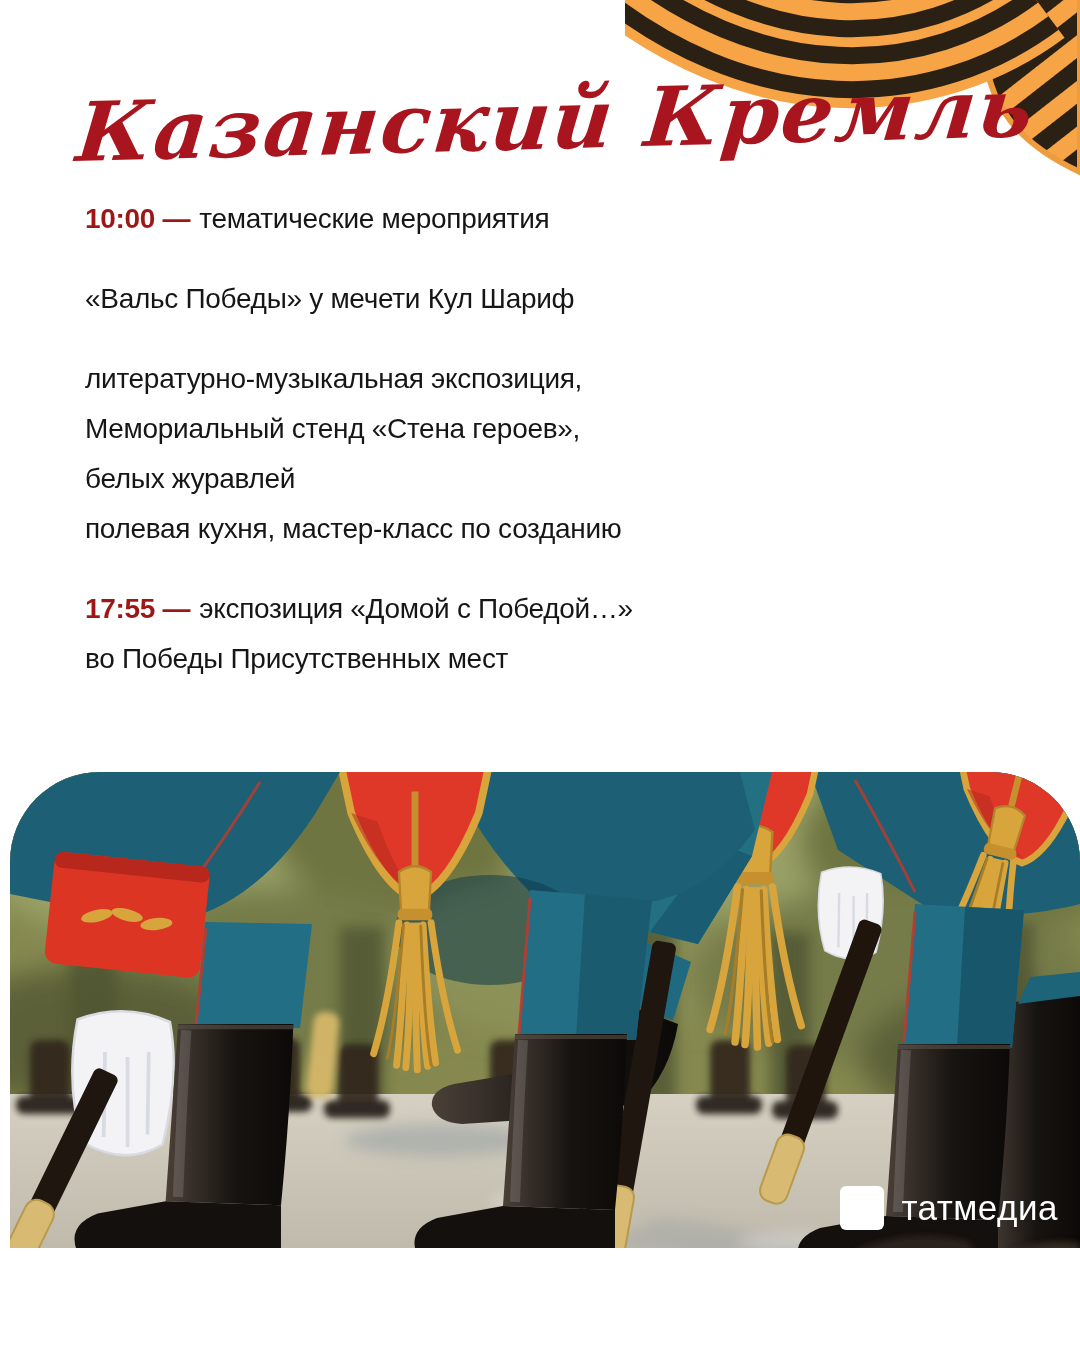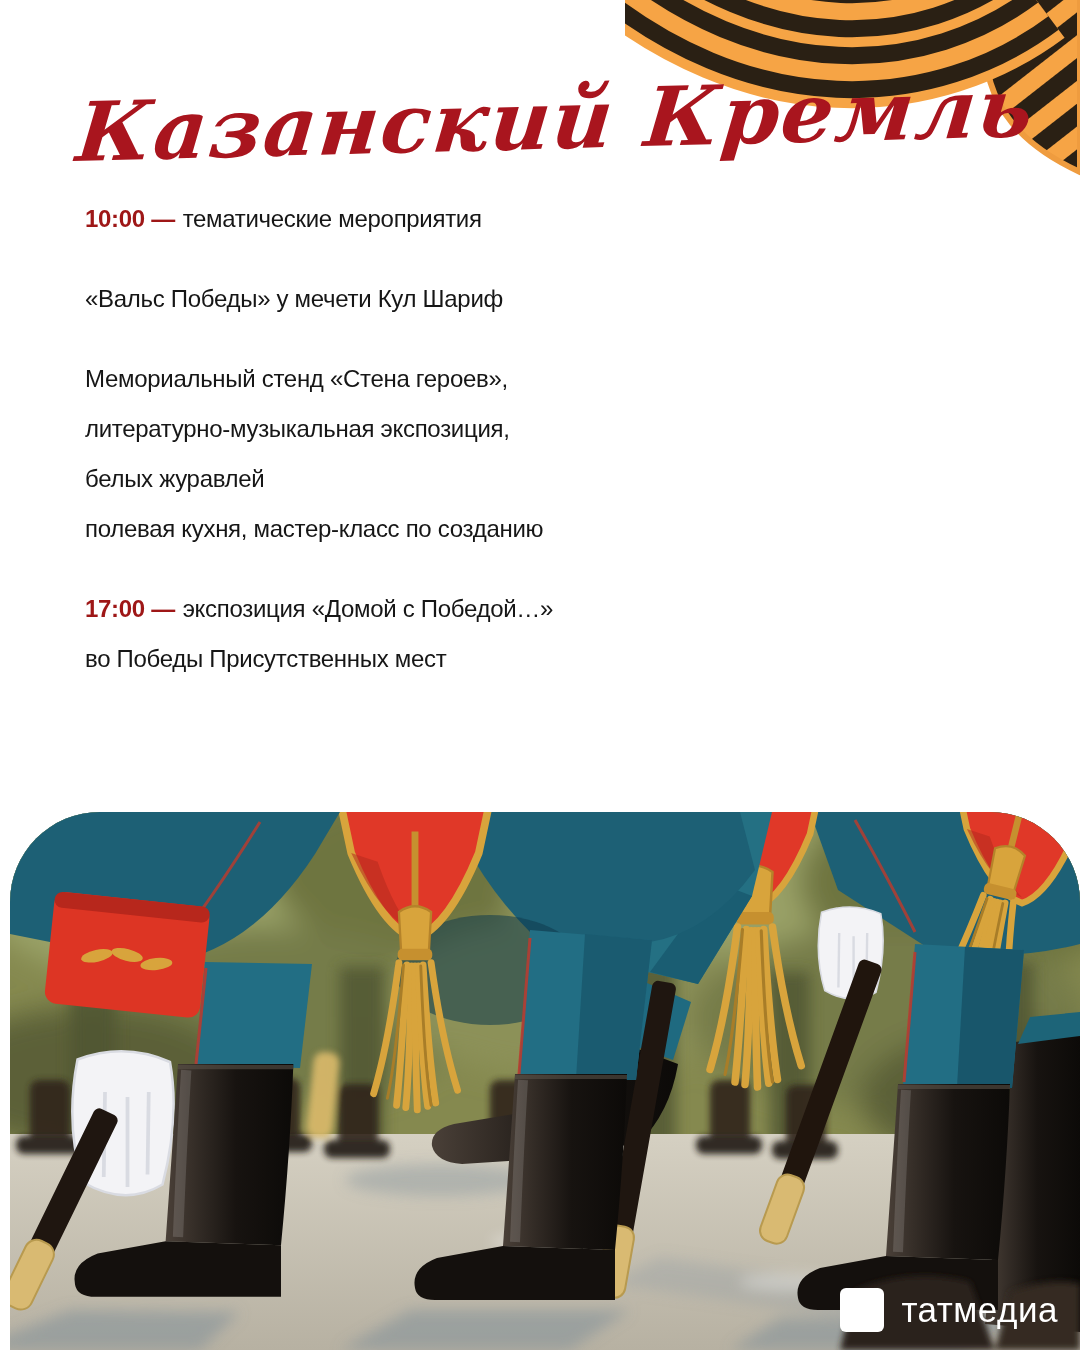--- a/index.html
+++ b/index.html
@@ -12,28 +12,28 @@
   
   .title{
     position:absolute;left:78px;top:62px;width:760px;height:130px;
     font-family:"DejaVu Serif",serif;font-style:italic;font-weight:700;
     font-size:82px;line-height:120px;color:#a9151e;
     transform:skewX(-7deg) rotate(-1.5deg);letter-spacing:2px;white-space:nowrap;
   }
   
   .schedule{
     position:absolute;left:85px;top:194px;width:930px;
-    font-size:24px;line-height:50px;color:#161616;letter-spacing:-0.3px;
+    font-size:28px;line-height:50px;color:#161616;letter-spacing:-0.3px;
   }
   .sched-item{margin:0 0 30px 0;}
   .sched-line{white-space:nowrap;}
   .time{font-weight:700;color:#9e1717;margin-right:0.32em;}
   
   .photo{
-    position:absolute;left:10px;top:812px;width:1070px;height:538px;
+    position:absolute;left:10px;top:772px;width:1070px;height:476px;
     border-radius:90px 90px 0 0;overflow:hidden;background:#0369a1;
   }
   .photo svg{display:block;}
   .watermark{
     position:absolute;right:22px;bottom:18px;display:flex;align-items:center;gap:17px;
   }
   .wm-square{width:44px;height:44px;background:#ffffff;border-radius:6px;}
   .wm-label{color:#ffffff;font-size:35px;font-weight:400;letter-spacing:0.5px;}
 </style>
 </head>
@@ -66,28 +66,28 @@
 
   <div class="sched-item">
     <div class="sched-line"><span class="time">10:00 —</span><span>тематические мероприятия</span></div>
   </div>
 
   <div class="sched-item">
     <div class="sched-line">«Вальс Победы» у мечети Кул Шариф</div>
   </div>
 
   <div class="sched-item">
+    <div class="sched-line">литературно-музыкальная экспозиция,</div>
     <div class="sched-line">Мемориальный стенд «Стена героев»,</div>
-    <div class="sched-line">литературно-музыкальная экспозиция,</div>
     <div class="sched-line">белых журавлей</div>
     <div class="sched-line">полевая кухня, мастер-класс по созданию</div>
   </div>
 
   <div class="sched-item">
-    <div class="sched-line"><span class="time">17:00 —</span><span>экспозиция «Домой с Победой…»</span></div>
+    <div class="sched-line"><span class="time">17:55 —</span><span>экспозиция «Домой с Победой…»</span></div>
     <div class="sched-line">во Победы Присутственных мест</div>
   </div>
 
 </div>
 
 <div class="photo">
   <svg width="1070" height="538" viewBox="0 0 1070 538">
     <defs>
       <linearGradient id="bootGrad" x1="0" y1="0" x2="1" y2="0">
         <stop offset="0" stop-color="#4a4038"></stop>

